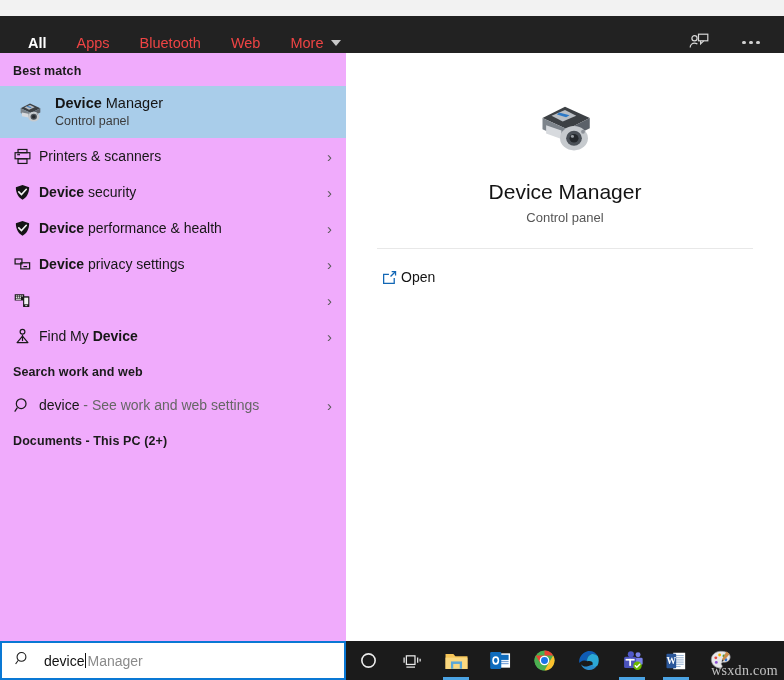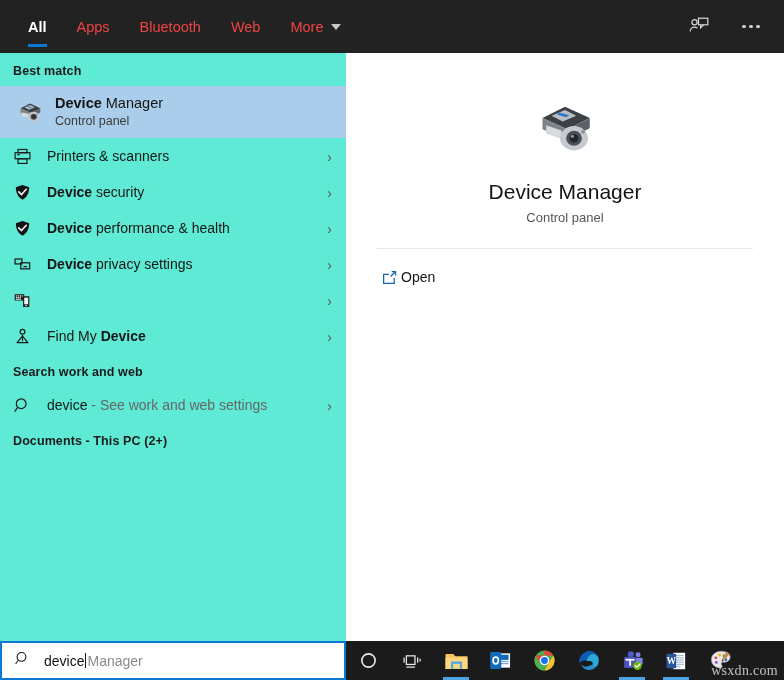--- a/index.html
+++ b/index.html
@@ -6,21 +6,21 @@
   html, body {
     width: 784px; height: 680px;
     font-family: "Liberation Sans", sans-serif;
     overflow: hidden;
     background: #f2f2f2;
   }
   #app { position: relative; width: 784px; height: 680px; }
 
   
   .header {
-    position: absolute; left: 0; top: 0;
+    position: absolute; left: 0; top: 16px;
     width: 784px; height: 53px;
     background: #222222;
     display: flex; align-items: center;
   }
   .tabs { display: flex; align-items: center; height: 53px; padding-left: 13px; }
   .tab {
     position: relative;
     height: 53px;
     display: flex; align-items: center;
     padding: 0 15px;
@@ -51,21 +51,21 @@
     display: flex; align-items: center; justify-content: center;
     color: #d8d8d8;
   }
   .dots { display: flex; gap: 3.5px; }
   .dots i { width: 3.5px; height: 3.5px; border-radius: 50%; background: #d0d0d0; display: block; }
 
   
   .body { position: absolute; left: 0; top: 53px; width: 784px; height: 588px; display: flex; }
   .left-pane {
     width: 346px; height: 588px;
-    background: #5eead4;
+    background: #f0abfc;
     position: relative;
     overflow: hidden;
   }
   .right-pane {
     width: 438px; height: 588px;
     background: #ffffff;
     position: relative;
   }
   .pane-divider {
     position: absolute; left: 346px; top: 0; width: 1px; height: 588px;
@@ -91,21 +91,21 @@
   .bm-title b { font-weight: bold; }
   .bm-sub { font-size: 12.5px; color: #3b3b3b; line-height: 17px; margin-top: 1px; }
 
   .list-row {
     height: 36px;
     display: flex; align-items: center;
     padding-left: 13px; padding-right: 14px;
     cursor: default;
   }
   .row-icon { width: 26px; flex: none; display: flex; align-items: center; justify-content: flex-start; }
-  .row-label { font-size: 14px; color: #171717; margin-left: 8px; white-space: nowrap; }
+  .row-label { font-size: 14px; color: #171717; white-space: nowrap; }
   .row-label b { font-weight: bold; }
   .row-label .muted { color: #666666; }
   .chev { margin-left: auto; color: #5a5a5a; font-size: 15px; line-height: 1; }
 
   
   .preview {
     padding-top: 37px;
     display: flex; flex-direction: column; align-items: center;
   }
   .preview-icon { width: 74px; height: 74px; display:flex; align-items:center; justify-content:center; }

